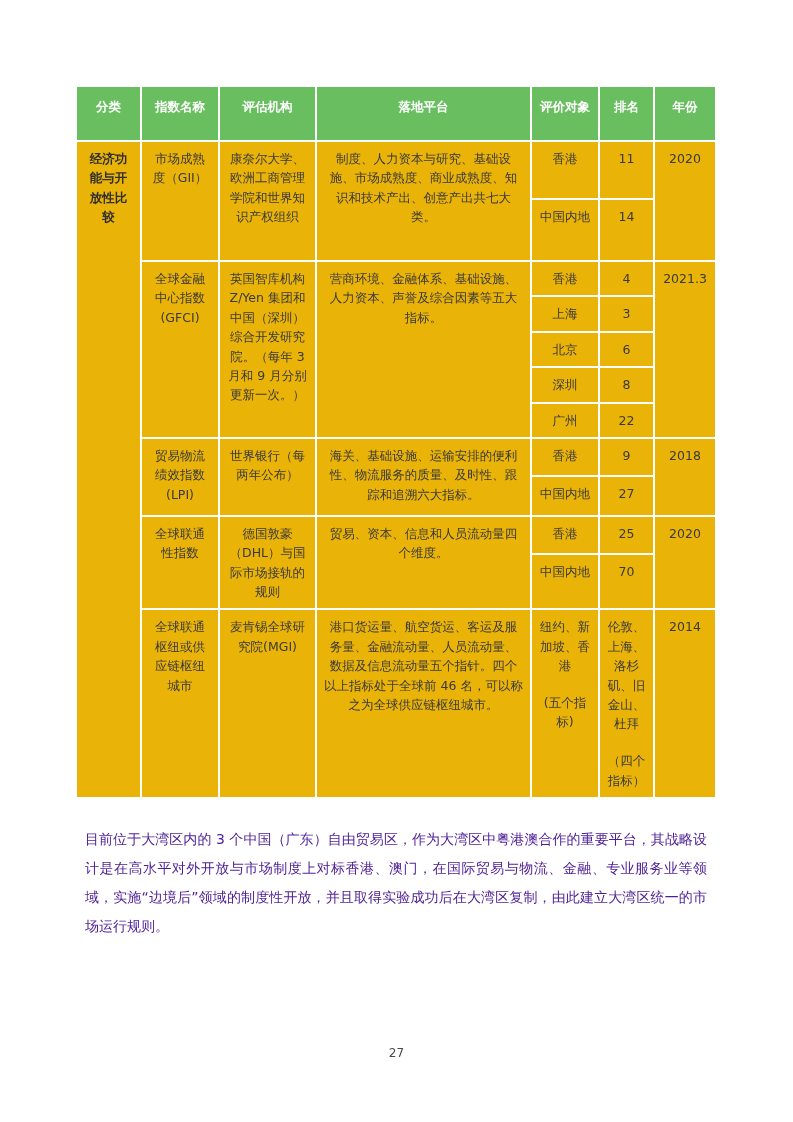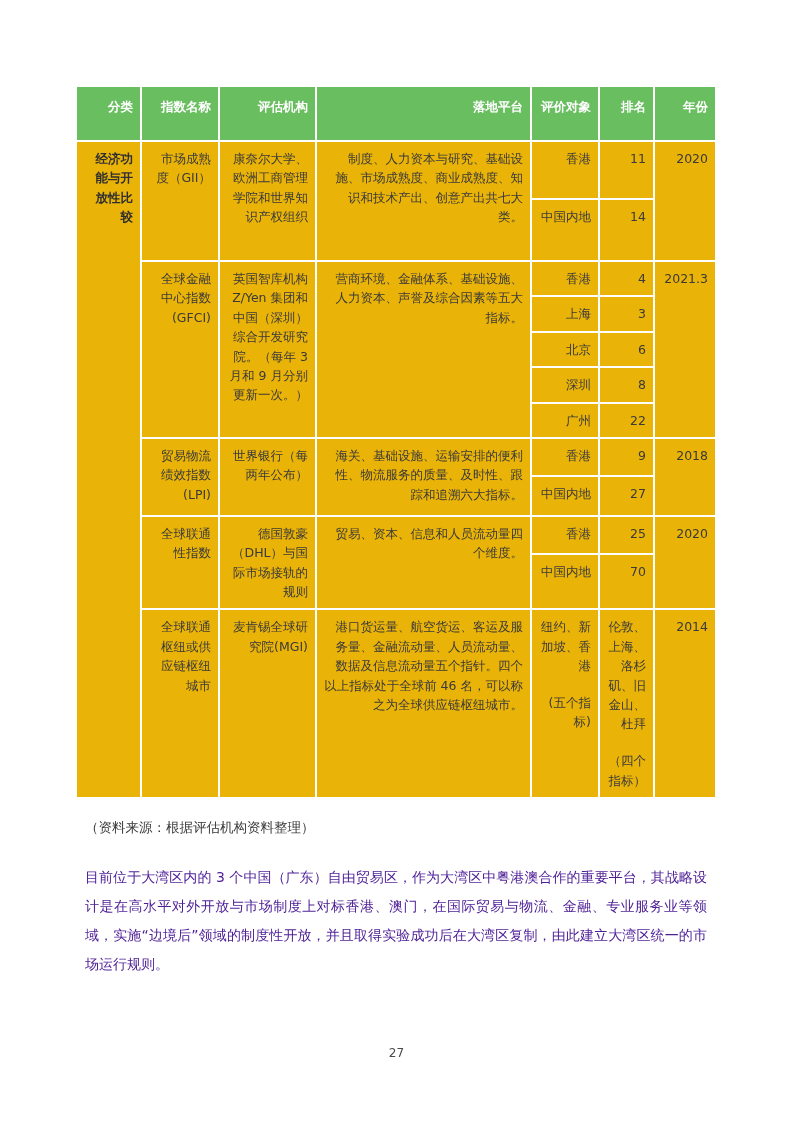--- a/index.html
+++ b/index.html
@@ -3,21 +3,21 @@
 <meta charset="utf-8">
 <style>
   html,body{margin:0;padding:0}
   body{
     width:793px;height:1122px;background:#ffffff;position:relative;overflow:hidden;
     font-family:"DejaVu Sans","Liberation Sans",sans-serif;color:#3a3a3a;
   }
   .content{position:absolute;left:75px;top:85px;width:640px}
   table.idx{border-collapse:collapse;width:640px;table-layout:fixed}
   .idx th,.idx td{
-    border:2px solid #ffffff;vertical-align:top;text-align:right;
+    border:2px solid #ffffff;vertical-align:top;text-align:center;
     padding:7px 7px;font-size:12.5px;line-height:1.55;word-break:break-word;
   }
   .idx thead th{background:#69be60;color:#ffffff;font-weight:bold;height:36px;padding-top:10px}
   .idx tbody td{background:#eab308}
   td.cat{font-weight:bold;color:#2f2f2f}
   .cell-note{margin-top:1.4em}
   .source{margin:20px 0 0 10px;font-size:13.5px;color:#3a3a3a}
   .para{width:622px;margin:26px 12px 0 10px;font-size:14px;line-height:29px;text-align:justify;color:#4c1d95}
   .pagenum{position:absolute;left:0;top:1046px;width:793px;text-align:center;font-size:12px;color:#4a4a4a}
 </style>
@@ -124,19 +124,18 @@
         </td>
         <td>
           <div>伦敦、上海、洛杉矶、旧金山、杜拜</div>
           <div class="cell-note">（四个指标）</div>
         </td>
         <td>2014</td>
       </tr>
     </tbody>
   </table>
 
-  <p class="source">（资料来源：根据评估机构资料整理）</p>
 
   <p class="para">目前位于大湾区内的 3 个中国（广东）自由贸易区，作为大湾区中粤港澳合作的重要平台，其战略设计是在高水平对外开放与市场制度上对标香港、澳门，在国际贸易与物流、金融、专业服务业等领域，实施“边境后”领域的制度性开放，并且取得实验成功后在大湾区复制，由此建立大湾区统一的市场运行规则。</p>
 
 </div>
 
 <div class="pagenum">27</div>
 
 </body></html>

